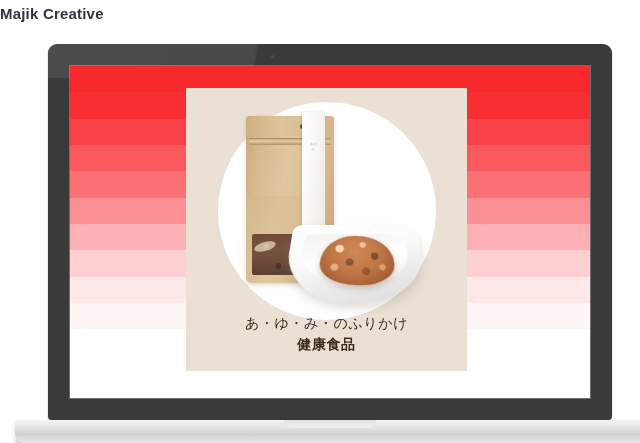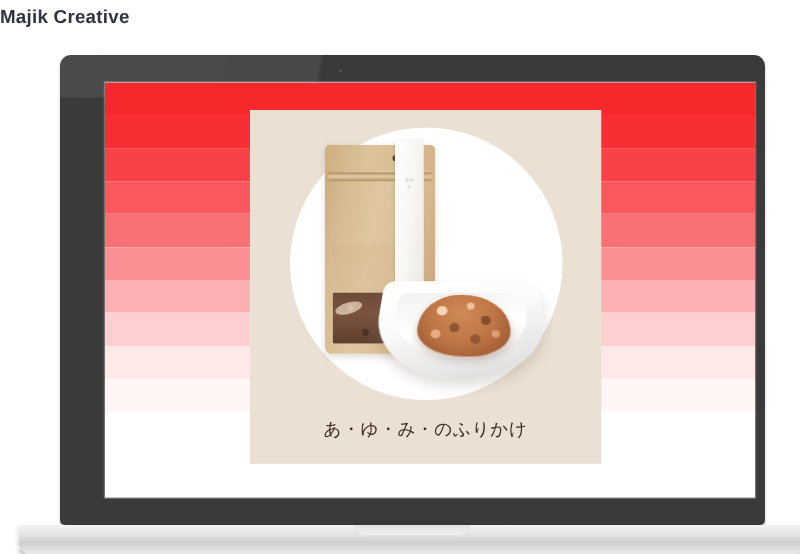--- a/index.html
+++ b/index.html
@@ -67,21 +67,20 @@
   }
 
   
   .screen {
     position:absolute;
     left:22px; top:22px;
     width:520px; height:332px;
     background:#ffffff;
     overflow:hidden;
     box-shadow:0 0 0 1px rgba(255,255,255,0.28);
-    margin-left:14px;
   }
 
   
   .screen-bg {
     position:absolute;
     inset:0;
     display:flex;
     flex-direction:column;
   }
   .band { width:100%; }
@@ -327,20 +326,21 @@
 
           <div class="dish">
             <div class="dish-plate">
               <div class="dish-well"></div>
               <div class="furikake"></div>
             </div>
           </div>
 
           <div class="card-caption">
             <div class="caption-line1">あ・ゆ・み・のふりかけ</div>
+            <div class="caption-line2">健康食品</div>
           </div>
         </div>
 
       </div>
     </div>
 
     <div class="base-shadow"></div>
     <div class="laptop-base">
       <div class="base-notch"></div>
     </div>

